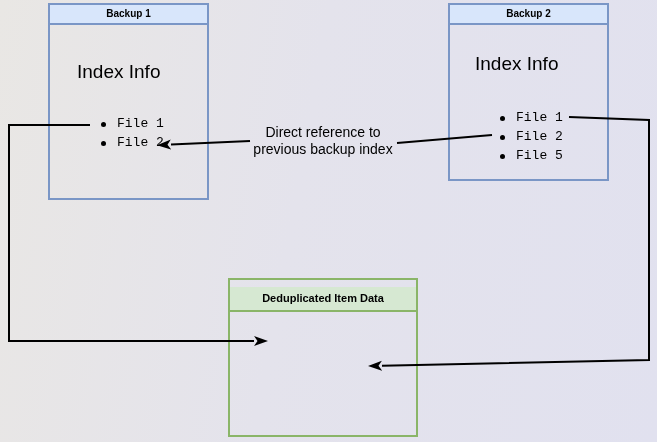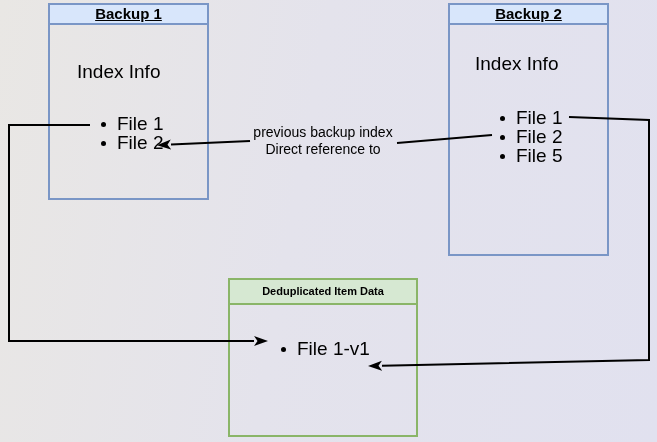--- a/index.html
+++ b/index.html
@@ -9,29 +9,29 @@
     font-family:"Liberation Sans",sans-serif;color:#000;
   }
   .canvas{position:absolute;inset:0;}
   .box{position:absolute;box-sizing:border-box;background:transparent;}
   .box.blue{border:2px solid #7a96c6;}
   .box.green{border:2px solid #8ab568;}
   .box-header{
     box-sizing:border-box;width:100%;
     font-weight:bold;text-align:center;
   }
-  .blue .box-header{background:#d8e6fb;border-bottom:2px solid #7a96c6;height:20px;line-height:18px;font-size:15px;text-decoration:underline;}
-  .green .box-header{background:#d6e8d2;border-bottom:2px solid #8ab568;height:25px;line-height:23px;font-size:11px;}
+  .blue .box-header{background:#d8e6fb;border-bottom:2px solid #7a96c6;height:20px;line-height:18px;font-size:10px;}
+  .green .box-header{background:#d6e8d2;border-bottom:2px solid #8ab568;height:25px;line-height:23px;font-size:11px;margin-top:7px;}
   #backup1{left:48px;top:3px;width:161px;height:197px;}
-  #backup2{left:448px;top:3px;width:161px;height:253px;}
+  #backup2{left:448px;top:3px;width:161px;height:178px;}
   #dedup{left:228px;top:278px;width:190px;height:159px;}
   .subtitle{position:absolute;font-size:19px;line-height:22px;white-space:nowrap;}
   #backup1 .subtitle{left:27px;top:56px;}
   #backup2 .subtitle{left:25px;top:48px;}
-  ul.filelist{list-style:none;margin:0;padding:0;position:absolute;font-size:19px;line-height:19px;}
+  ul.filelist{list-style:none;margin:0;padding:0;position:absolute;font-size:13px;line-height:19px;font-family:Liberation Mono, monospace;}
   ul.filelist li{position:relative;padding-left:21px;white-space:nowrap;}
   ul.filelist li::before{
     content:"";position:absolute;left:5px;top:8px;width:5px;height:5px;border-radius:50%;background:#000;
   }
   #backup1 ul.filelist{left:46px;top:109px;}
   #backup2 ul.filelist{left:45px;top:103px;}
   #dedup ul.filelist{left:46px;top:59px;}
   .edge-label{
     position:absolute;left:238px;top:124px;width:170px;
     font-size:14px;line-height:17px;text-align:center;white-space:nowrap;
@@ -58,27 +58,26 @@
     <ul class="filelist">
       <li>File 1</li>
       <li>File 2</li>
       <li>File 5</li>
     </ul>
   </div>
 
   <div class="box green" id="dedup">
     <div class="box-header">Deduplicated Item Data</div>
     <ul class="filelist">
-      <li>File 1-v1</li>
     </ul>
   </div>
 
   <div class="edge-label">
+    <div>Direct reference to</div>
     <div>previous backup index</div>
-    <div>Direct reference to</div>
   </div>
 
   <svg class="overlay" width="657" height="442" viewBox="0 0 657 442">
     <defs>
       <marker id="arrow" markerUnits="userSpaceOnUse" markerWidth="15" markerHeight="11" refX="0" refY="5" orient="auto">
         <path d="M 0 0 L 14 5 L 0 10 L 3.5 5 Z" fill="#000"></path>
       </marker>
     </defs>
 
     <path d="M 90 125 L 9 125 L 9 341 L 254 341" fill="none" stroke="#000" stroke-width="2" marker-end="url(#arrow)"></path>

